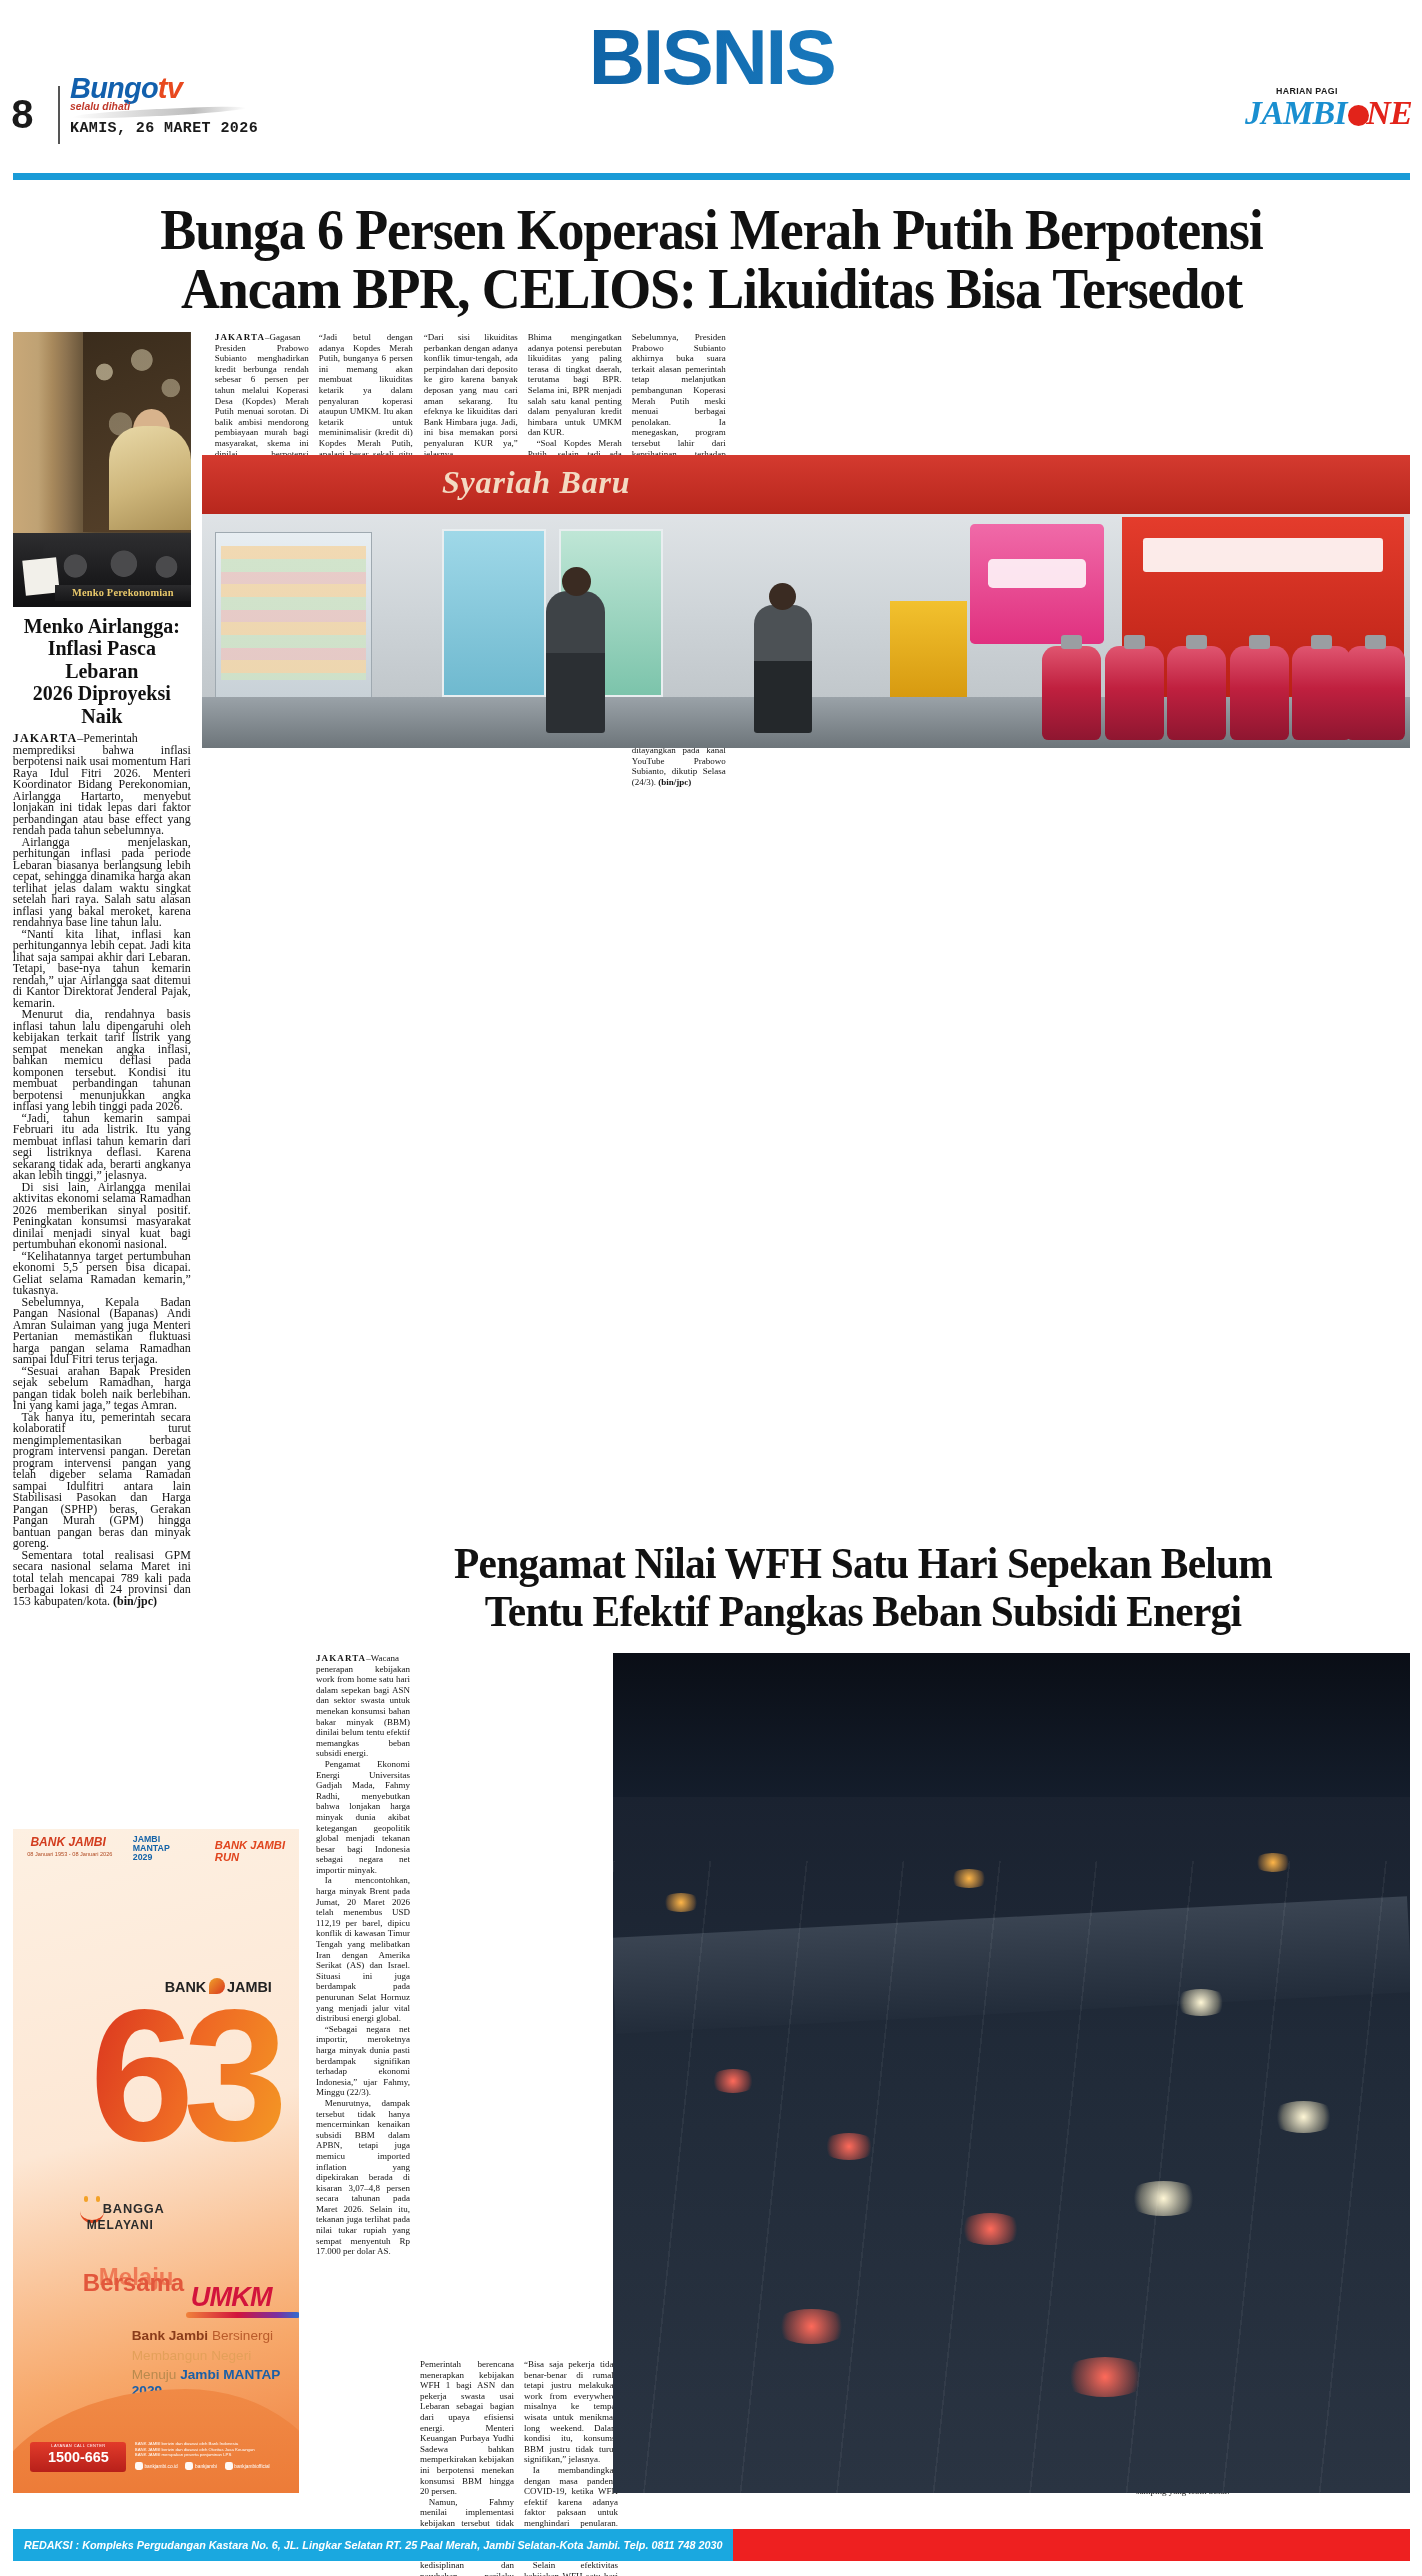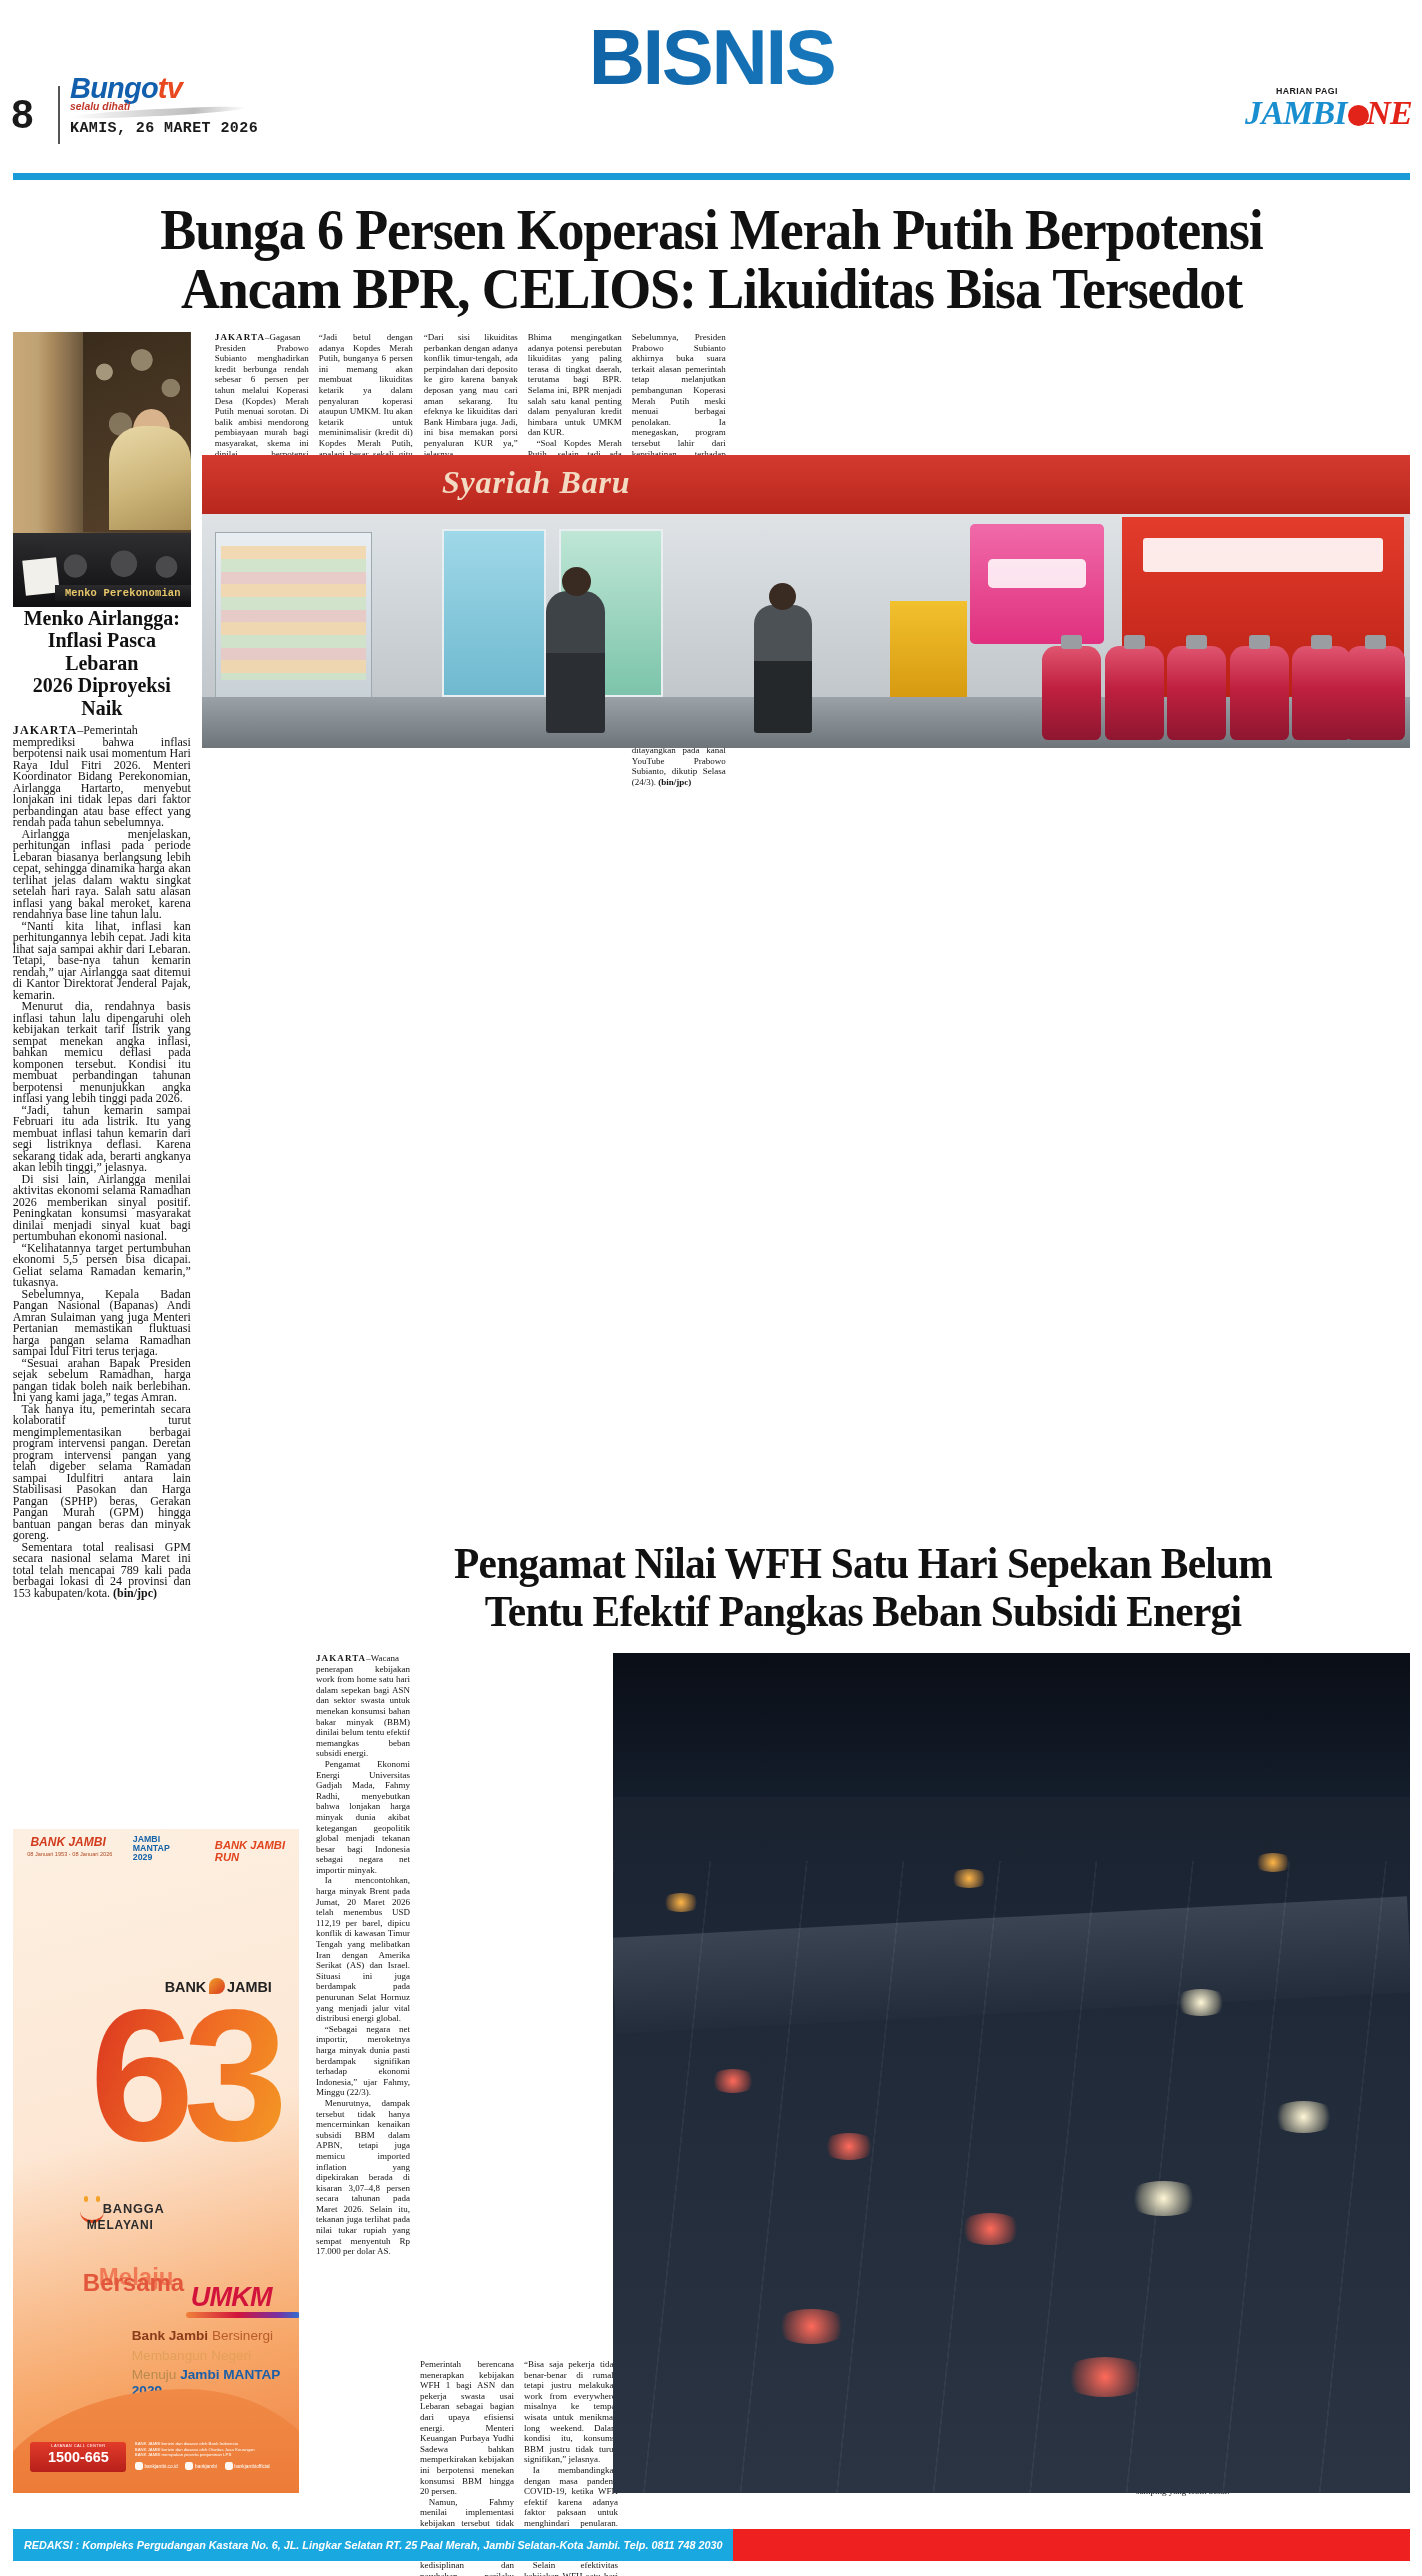--- a/index.html
+++ b/index.html
@@ -115,29 +115,29 @@
     background:
       radial-gradient(circle at 22% 50%, #4a4a4c 0 11.2px, transparent 12px),
       radial-gradient(circle at 55% 45%, #4a4a4c 0 12.8px, transparent 13.6px),
       radial-gradient(circle at 84% 52%, #4a4a4c 0 10.4px, transparent 11.2px),
       linear-gradient(180deg,#2a2a2c,#161618);
     border-radius:4.8px;
   }
   .ph-plate {
     position:absolute; left:42px; bottom:6.4px; width:136px; height:16px;
     background:linear-gradient(180deg,#2b2b2d,#171719);
-    color:#e8c86a; font-family:Liberation Mono, monospace; font-weight:bold;
+    color:#e8c86a; font-family:Liberation Serif, serif; font-weight:bold;
     font-size:10.4px; line-height:16px; text-align:center; letter-spacing:0.2px;
     overflow:hidden; white-space:nowrap;
   }
   .ph-paper { position:absolute; left:11.2px; bottom:12.8px; width:34px; height:35px;
     background:#f2f0ea; transform:rotate(-6deg); }
 
   .head2 {
-    margin-top:0; text-align:center; color:#111;
+    margin-top:8px; text-align:center; color:#111;
     font-family:"Liberation Serif", serif; font-weight:bold;
     font-size:20px; line-height:22.4px;
   }
 
   .body-txt {
     font-family:"Liberation Serif", serif;
     font-size:12px; line-height:11.5px;
     text-align:justify; color:#141414;
     hyphens:auto; -webkit-hyphens:auto;
   }

